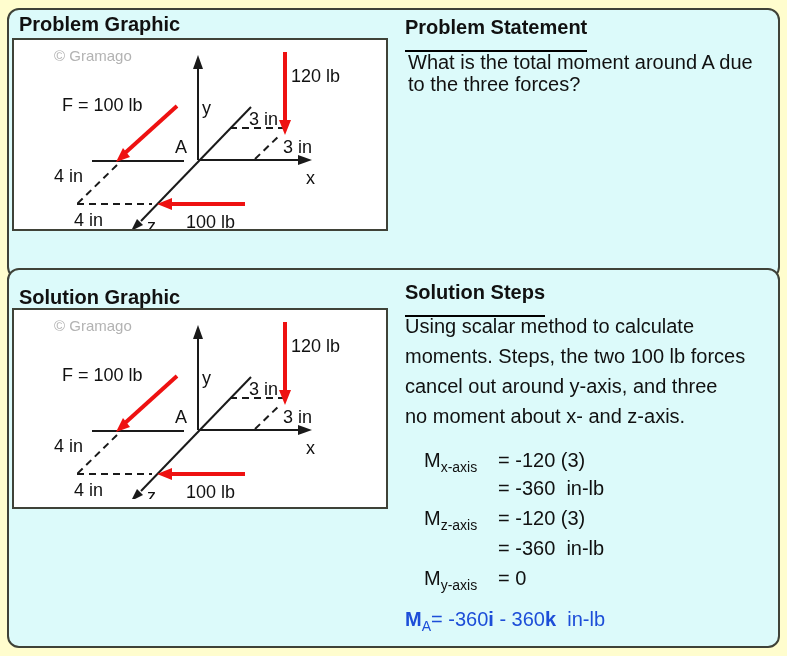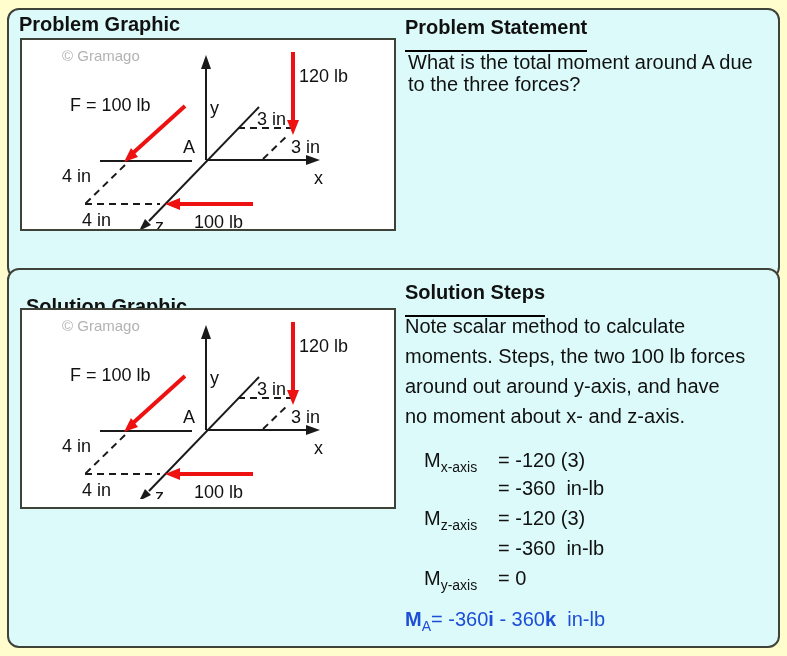--- a/index.html
+++ b/index.html
@@ -22,29 +22,28 @@
   #solution-panel { top: 268px; height: 380px; }
 
   .graphic-title {
     position: absolute;
     left: 10px;
     font-size: 20px;
     font-weight: bold;
     white-space: nowrap;
   }
   #problem-panel .graphic-title { top: 3px; }
-  #solution-panel .graphic-title { top: 25px; margin-left: 7px; }
+  #solution-panel .graphic-title { top: 16px; }
 
   .graphic-box {
     position: absolute;
     left: 3px;
     width: 376px;
     background: #FFFFFF;
     border: 2px solid #3F4238;
-    margin-left: 8px;
   }
   #problem-panel .graphic-box { top: 28px; height: 193px; }
   #solution-panel .graphic-box { top: 38px; height: 201px; }
 
   .text-col { position: absolute; left: 396px; top: 0; width: 372px; height: 100%; }
 
   .section-title {
     position: absolute;
     left: 0;
     font-size: 20px;
@@ -166,23 +165,23 @@
       <text x="269" y="113">3 in</text>
       <text x="40" y="142">4 in</text>
       <text x="60" y="186">4 in</text>
     </svg>
   </div>
 
   <div class="text-col">
     <h2 class="section-title">Solution Steps</h2>
 
     <div class="intro-text">
-      <div>Note scalar method to calculate</div>
+      <div>Using scalar method to calculate</div>
       <div>moments. Steps, the two 100 lb forces</div>
-      <div>around out around y-axis, and have</div>
+      <div>cancel out around y-axis, and three</div>
       <div>no moment about x- and z-axis.</div>
     </div>
 
     <div class="equations">
       <div class="eq-row" style="top:2px">
         <span class="eq-sym"><span>M</span><sub>x-axis</sub></span>
         <span class="eq-rhs">= -120 (3)</span>
       </div>
       <div class="eq-row" style="top:30px">
         <span class="eq-rhs">= -360  in-lb</span>

